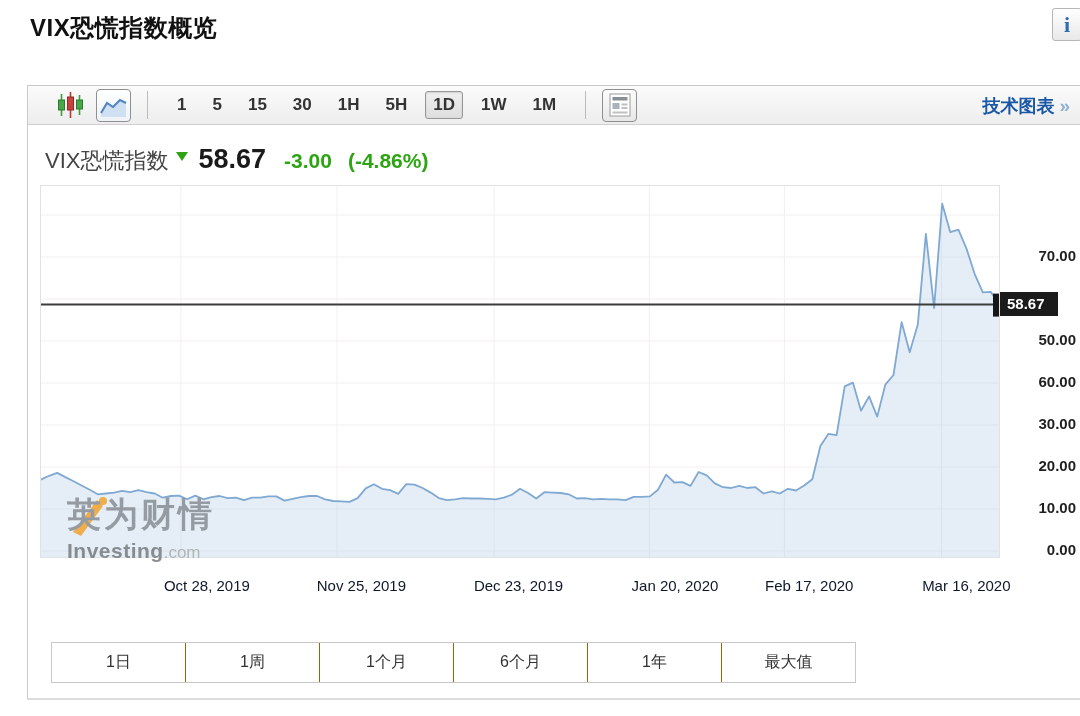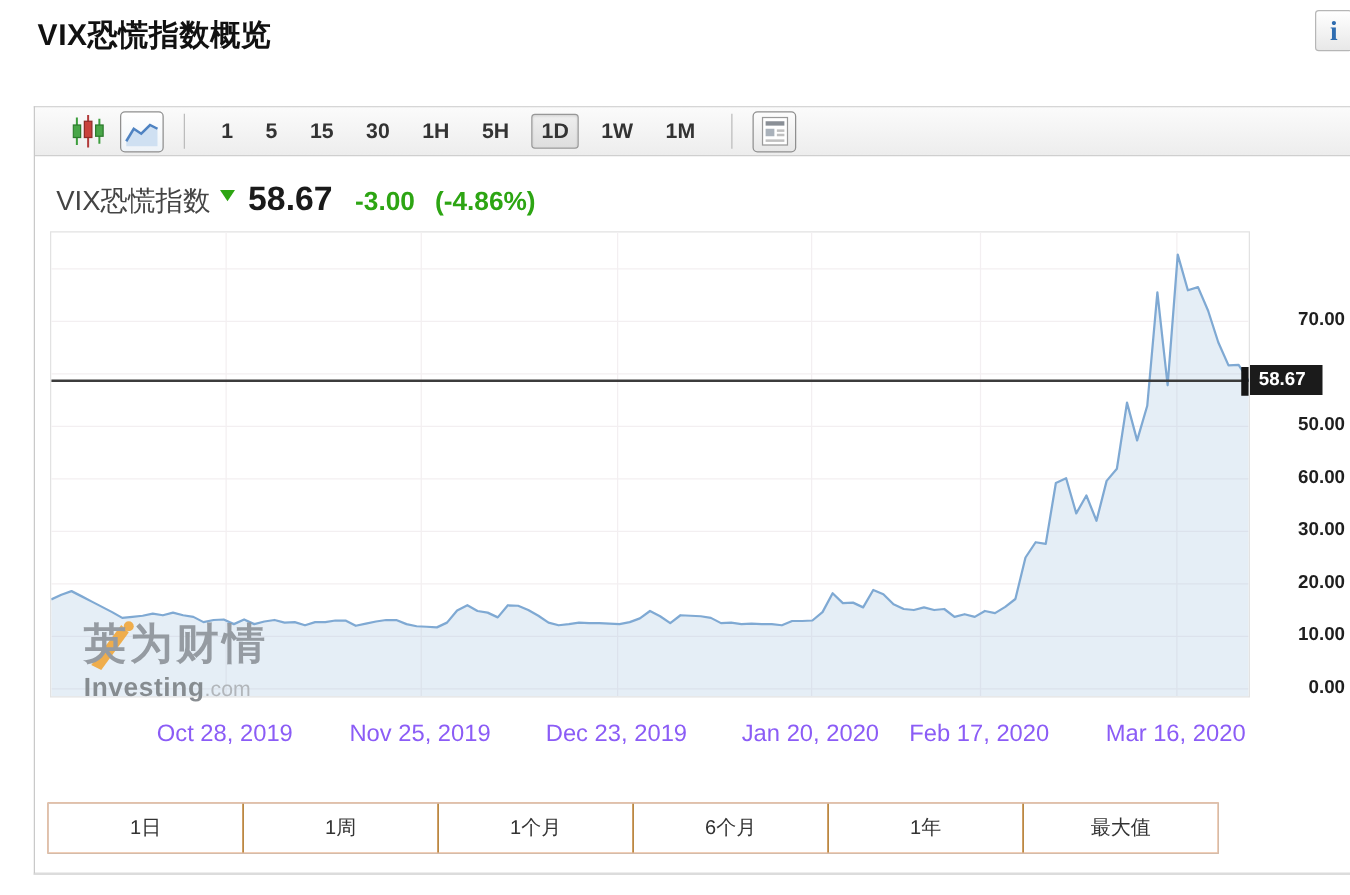--- a/index.html
+++ b/index.html
@@ -58,25 +58,25 @@
   .wm-swoosh { position:absolute; left:118px; top:-4px; width:46px; height:46px; z-index:1; }
   .wm-en { position:relative; z-index:2; margin-top:1px; }
   .wm-en .b { font-size:21px; font-weight:bold; color:#7f8488; letter-spacing:0.5px; }
   .wm-en .s { font-size:17px; color:#aeb2b6; }
 
   
   .ylab { position:absolute; left:1006px; width:70px; font-size:15px; font-weight:600; color:#1f1f1f;text-align:right; }
   .price-badge { position:absolute; left:1000px; width:58px; height:24px; background:#1b1b1b; color:#fff;
     font-size:15px; font-weight:bold; display:flex; align-items:center; padding-left:7px; }
   .xlabs { position:absolute; left:40px; top:577px; width:960px; height:20px; }
-  .xlab { position:absolute; width:140px; margin-left:-70px; text-align:center; font-size:19px; color:#8b5cf6; }
-
-  
-  .ranges { position:absolute; left:38px; top:642px; width:937px; height:41px;
-    border:1px solid #c8c8c8; display:flex; background:#f97316; }
+  .xlab { position:absolute; width:140px; margin-left:-70px; text-align:right; font-size:15px; color:#0f172a; }
+
+  
+  .ranges { position:absolute; left:51px; top:642px; width:805px; height:41px;
+    border:1px solid #c8c8c8; display:flex; background:#fca5a5; }
   .range-btn { flex:1; display:flex; align-items:center; justify-content:center;
     font-size:16px; color:#333; border-left:1px solid #a16207; cursor:pointer; background:#fff; }
   .range-btn:first-child { border-left:none; }
 </style>
 </head>
 <body>
 
 <div id="page">
 
   <div class="page-title">VIX恐慌指数概览</div>
@@ -126,20 +126,24 @@
         <svg width="22" height="24" viewBox="0 0 22 24">
           <rect x="1" y="1" width="20" height="22" fill="#ffffff" stroke="#9a9a9a"></rect>
           <rect x="3.5" y="4" width="15" height="3.5" fill="#8a8f96"></rect>
           <rect x="3.5" y="10" width="7" height="6" fill="#aab2bb"></rect>
           <rect x="12.5" y="10.5" width="6" height="2" fill="#c0c0c0"></rect>
           <rect x="12.5" y="14" width="6" height="2" fill="#c0c0c0"></rect>
           <rect x="3.5" y="18.5" width="15" height="2" fill="#c0c0c0"></rect>
         </svg>
       </div>
 
+      <a class="tb-link">
+        <span class="txt">技术图表</span>
+        <span class="arr">»</span>
+      </a>
     </div>
   </div>
 
   <div class="quote">
     <span class="q-name">VIX恐慌指数</span>
     <span class="q-arrow"></span>
     <span class="q-last">58.67</span>
     <span class="q-chg">-3.00</span>
     <span class="q-pct">(-4.86%)</span>
   </div>

